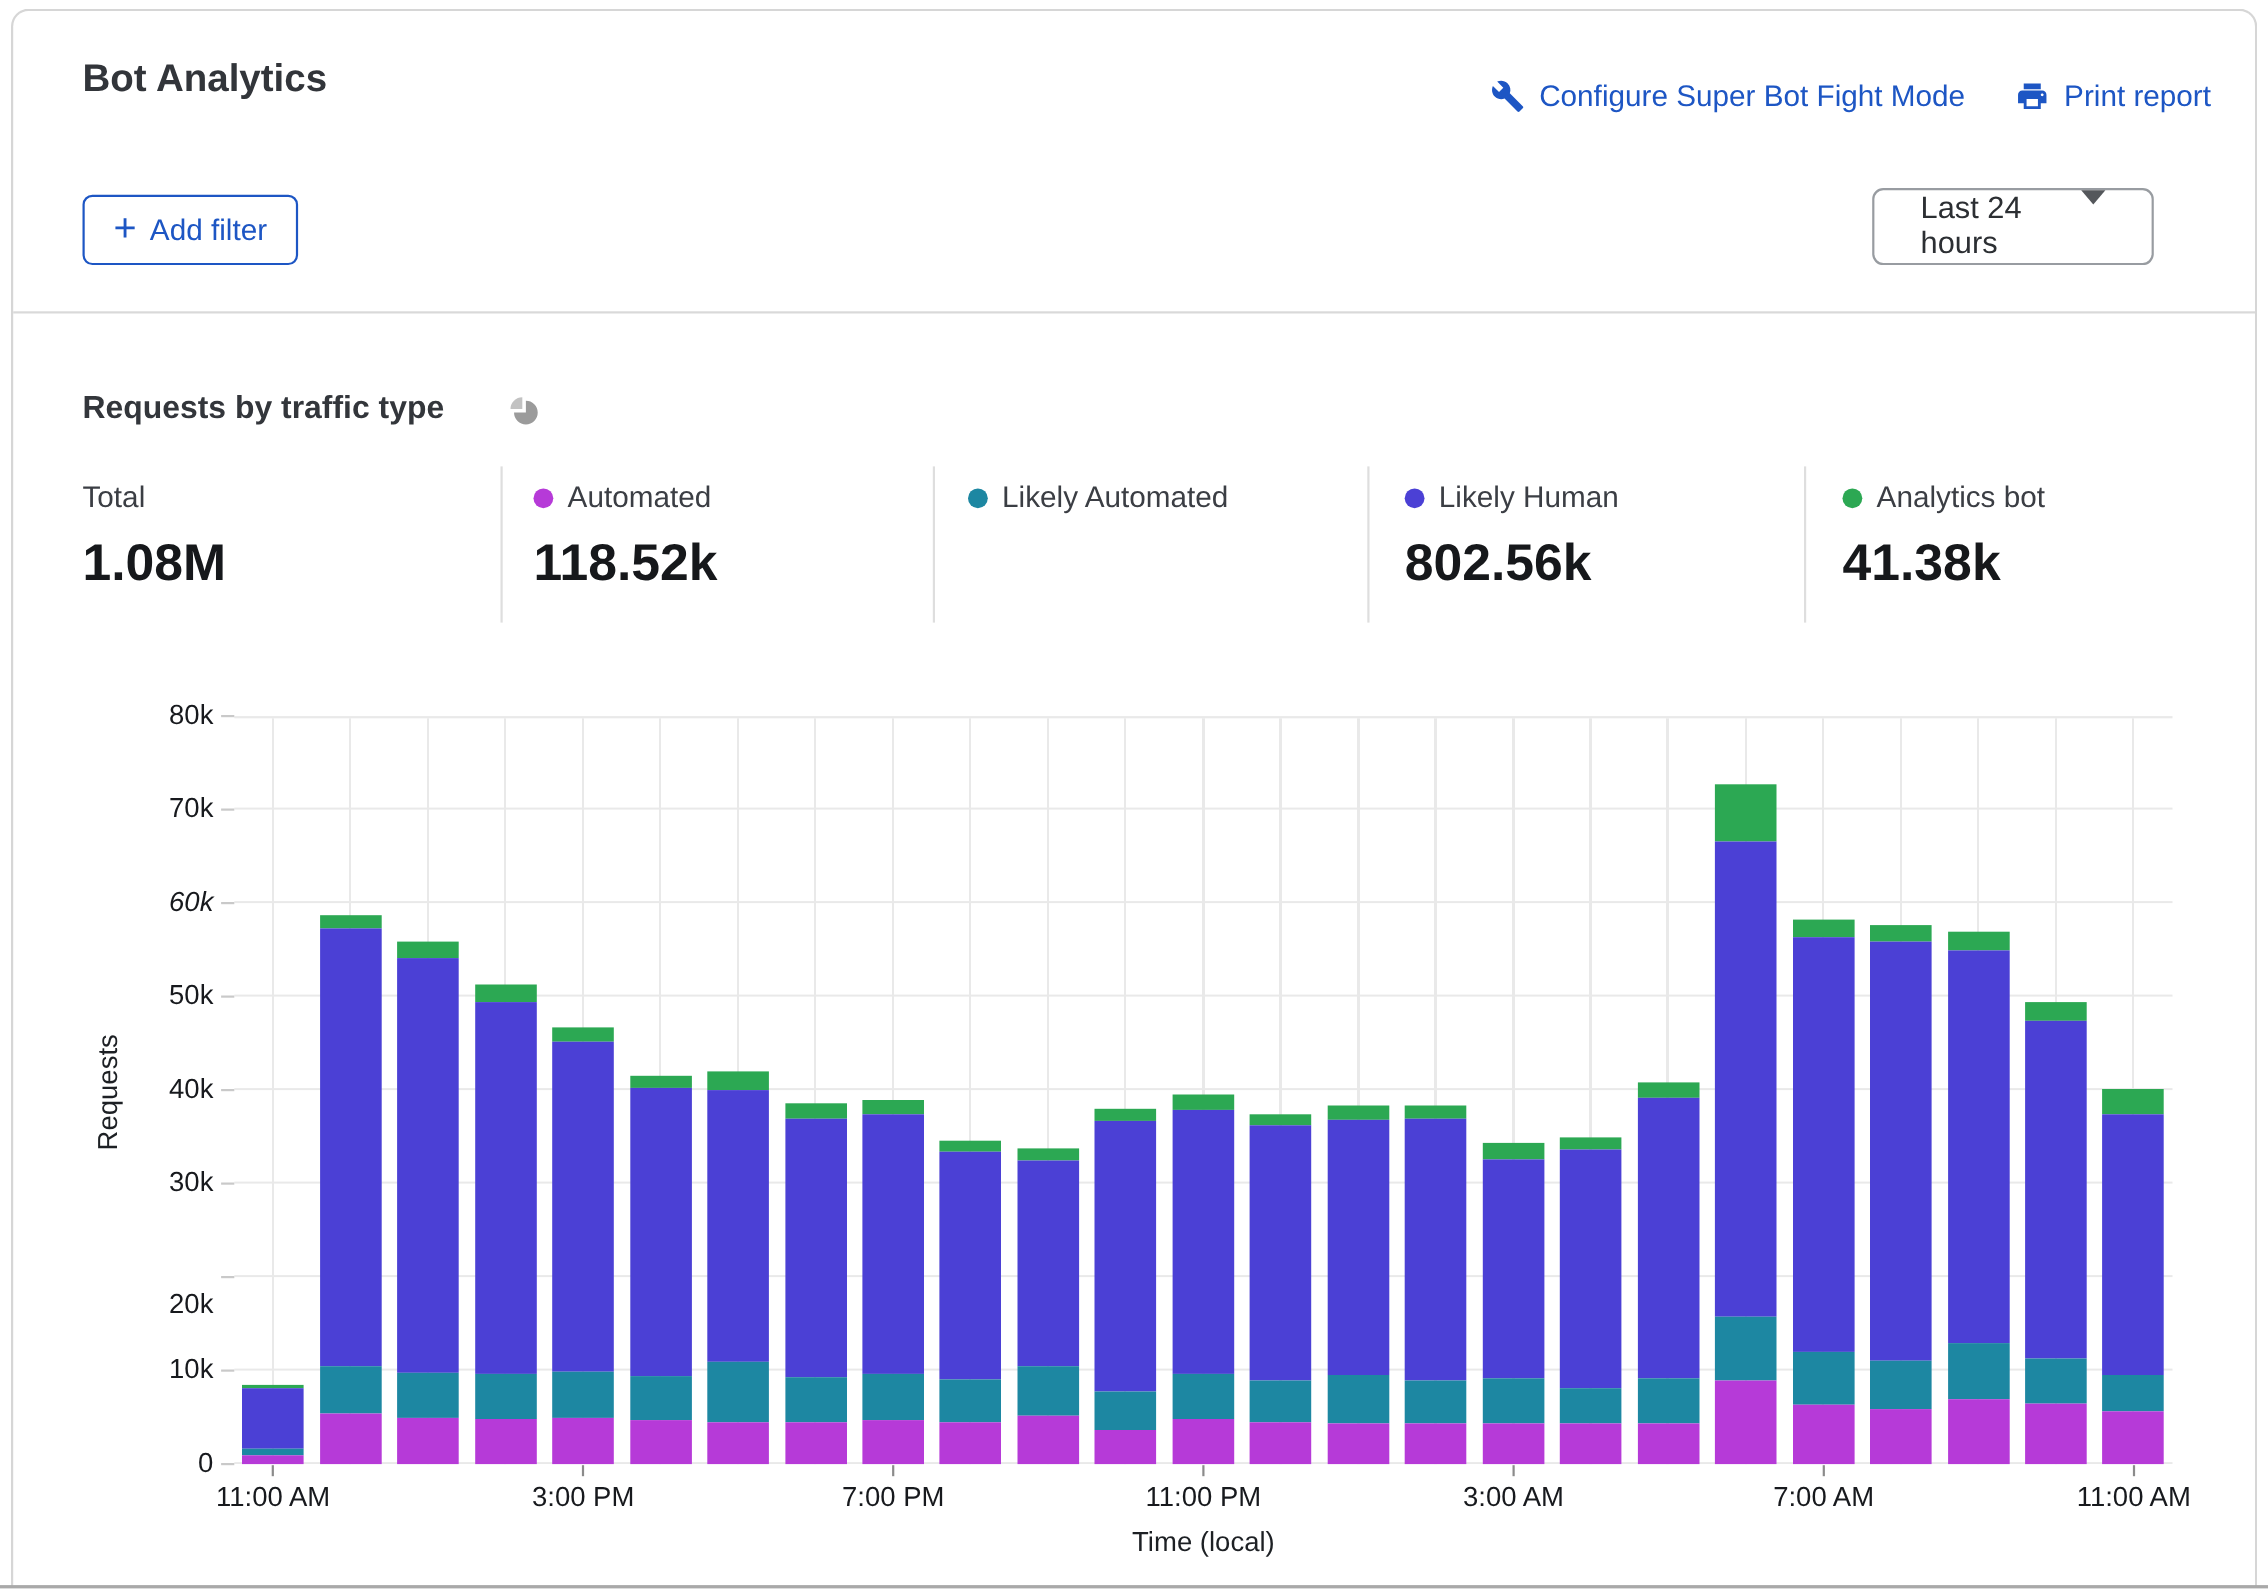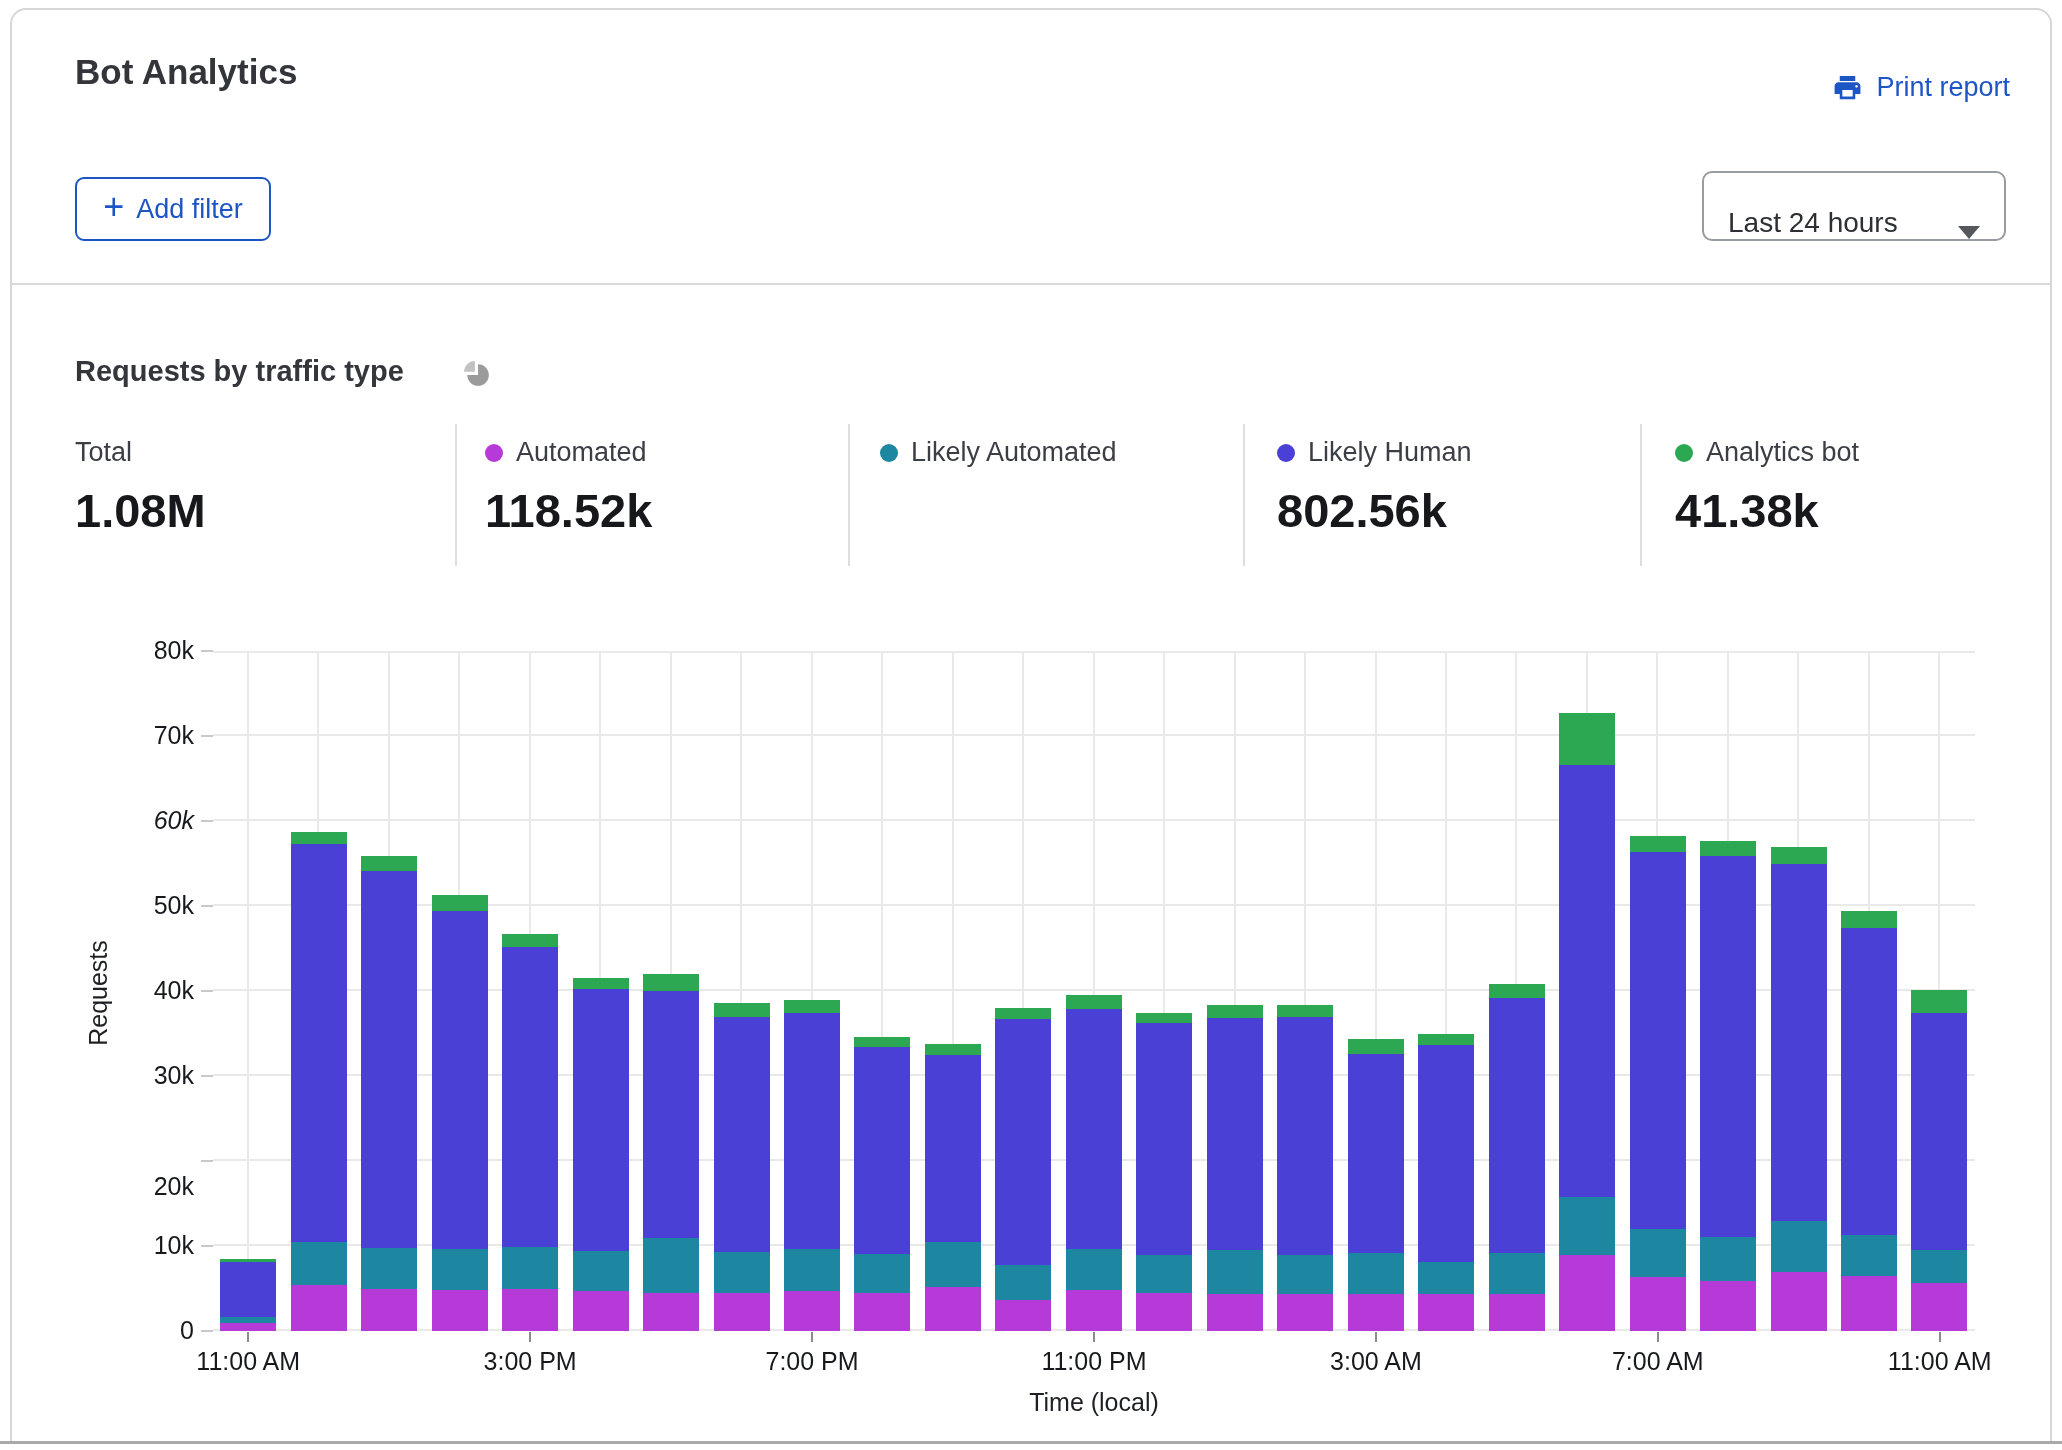--- a/index.html
+++ b/index.html
@@ -18,23 +18,23 @@
   .lnk { display: flex; align-items: center; gap: 13px; color: #1d56c4;
     font-size: 27px; text-decoration: none; cursor: pointer; }
   .lnk svg { width: 31px; height: 31px; flex: 0 0 auto; }
 
   .add-filter { position: absolute; left: 75px; top: 177px; width: 196px; height: 64px;
     border: 2.5px solid #1d56c4; border-radius: 9px; background: #fff; color: #1d56c4;
     font-size: 27px; font-family: inherit; display: flex; align-items: center;
     justify-content: center; gap: 12px; cursor: pointer; }
   .plus { font-size: 36px; font-weight: 400; margin-top: -4px; }
 
-  .select { position: absolute; left: 1702px; top: 171px; width: 304px; height: 70px;
+  .select { position: absolute; left: 1702px; top: 171px; width: 256px; height: 70px;
     border: 2px solid #989ca1; border-radius: 10px; background: #fff; display: flex;
-    align-items: flex-end; padding: 0 24px; font-size: 28px; color: #2c2f33; cursor: pointer; }
+    align-items: flex-start; padding: 0 42px; font-size: 28px; color: #2c2f33; cursor: pointer; }
   .caret { margin-left: auto; width: 0; height: 0; border-left: 11px solid transparent;
     border-right: 11px solid transparent; border-top: 13px solid #54575b; }
 
   .hdr-divider { position: absolute; left: 12px; top: 283px; width: 2038px; height: 2px;
     background: #d9d9d9; }
 
   .section-title { position: absolute; left: 75px; top: 355px; font-size: 29px;
     font-weight: 700; color: #33363b; }
   .pie-ic { position: absolute; left: 463px; top: 360px; }
 
@@ -71,20 +71,26 @@
     background: #a9a9a9; }
 </style>
 </head>
 <body>
 
 <div class="card"></div>
 
 <h1 class="page-title">Bot Analytics</h1>
 
 <div class="hdr-actions">
+  <a class="lnk">
+    <svg viewBox="0 0 24 24" fill="#1d56c4">
+        <path d="M22.7 19l-9.1-9.1c.9-2.3.4-5-1.5-6.9-2-2-5-2.4-7.4-1.3L9 6l-3 3-4.3-4.3C.6 7.1 1 10.1 3 12.1c1.9 1.9 4.6 2.4 6.9 1.5l9.1 9.1c.4.4 1 .4 1.4 0l2.3-2.3c.5-.4.5-1.1 0-1.4z"></path>
+      </svg>
+    <span>Configure Super Bot Fight Mode</span>
+  </a>
   <a class="lnk">
     <svg viewBox="0 0 24 24" fill="#1d56c4">
         <path d="M19 8H5c-1.66 0-3 1.34-3 3v6h4v4h12v-4h4v-6c0-1.66-1.34-3-3-3zm-3 11H8v-5h8v5zm3-7c-.55 0-1-.45-1-1s.45-1 1-1 1 .45 1 1-.45 1-1 1zm-1-9H6v4h12V3z"></path>
       </svg>
     <span>Print report</span>
   </a>
 </div>
 
 <button class="add-filter">
   <span class="plus">+</span>

